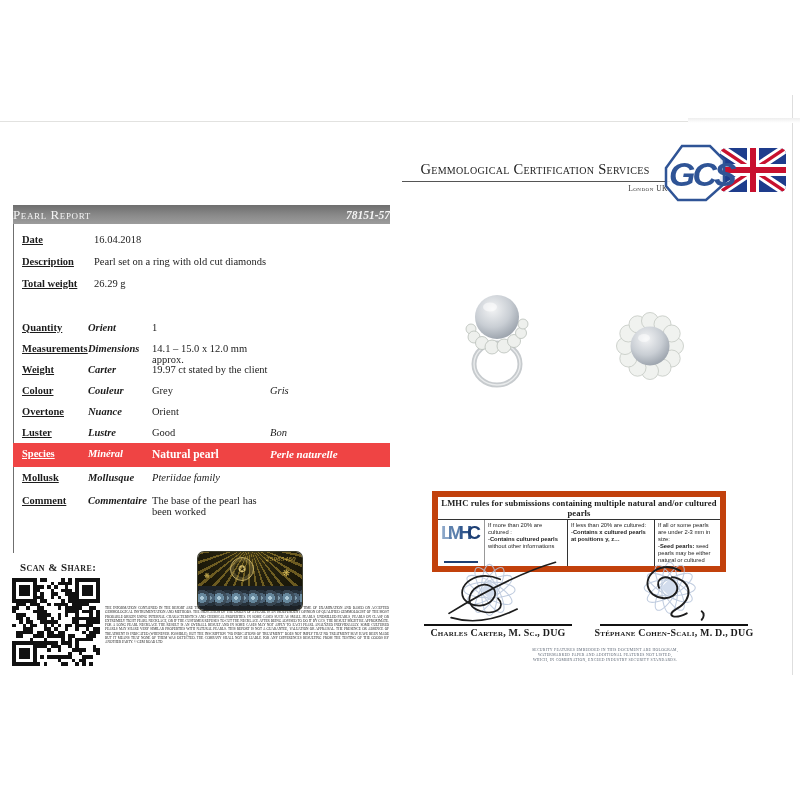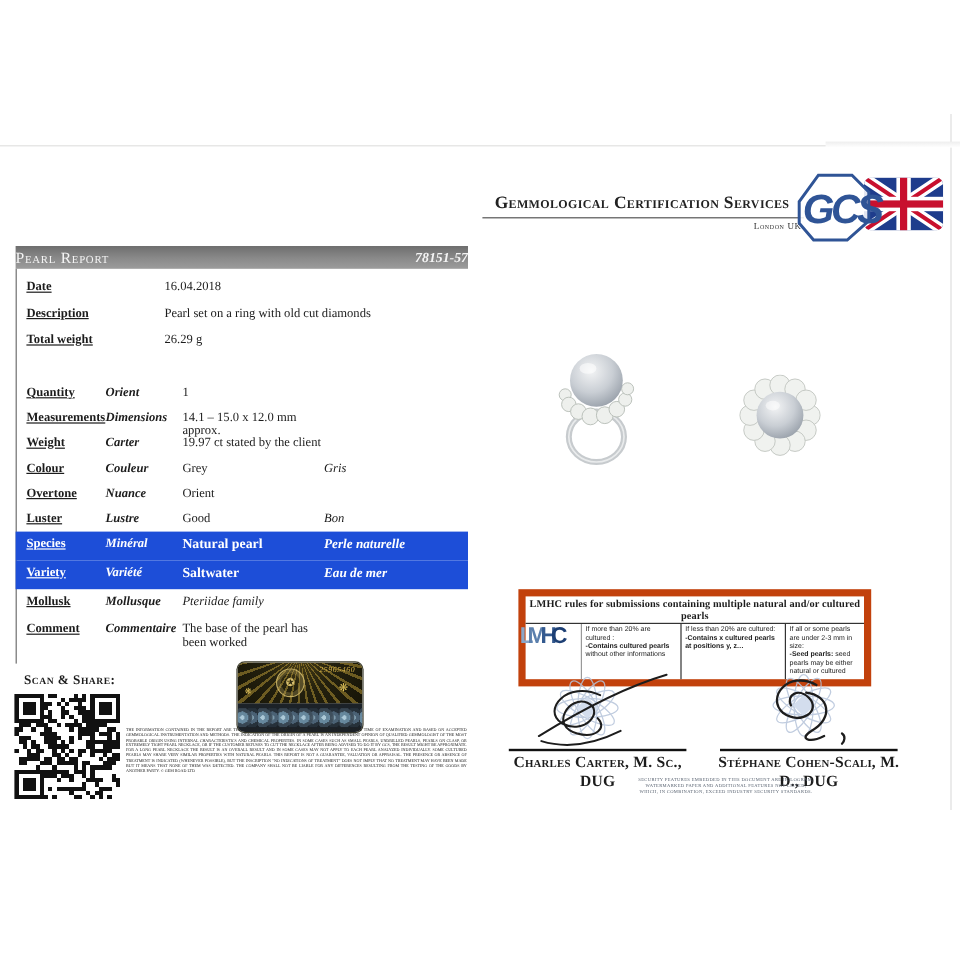--- a/index.html
+++ b/index.html
@@ -13,34 +13,34 @@
   
   .report-bar{position:absolute;left:13px;top:205px;width:377px;height:19px;
               background:linear-gradient(180deg,#6e6e6e 0%,#8a8a8a 55%,#9c9c9c 100%);
               color:#f4f4f4;display:flex;justify-content:space-between;align-items:center;
               padding:0 0;box-sizing:border-box;}
   .report-bar .ttl{font-variant:small-caps;font-size:13px;letter-spacing:.6px;}
   .report-bar .num{font-style:italic;font-weight:bold;font-size:11.5px;}
   .vrule{position:absolute;left:13px;top:224px;width:1px;height:329px;background:#6f6f6f;}
 
   .info-rows{position:absolute;left:13px;top:228px;width:377px;}
-  .info-row{display:flex;height:22px;align-items:center;padding-left:9px;gap:43px;}
+  .info-row{display:flex;height:22px;align-items:center;padding-left:9px;}
   .info-row .lbl{width:72px;font-weight:bold;text-decoration:underline;font-size:10.5px;}
   .info-row .val{font-size:10.5px;text-align:center;}
 
   .testing-title{position:absolute;left:173px;top:293px;width:190px;text-align:center;
                  font-variant:small-caps;font-weight:600;font-size:13px;letter-spacing:.4px;}
 
   .results{position:absolute;left:13px;top:317px;width:377px;}
   .r-row{display:grid;grid-template-columns:66px 64px 118px auto;box-sizing:border-box;
          padding:4.5px 0 0 9px;height:21px;font-size:10.5px;}
   .r-row .lbl{font-weight:bold;text-decoration:underline;}
   .r-row .fr{font-style:italic;font-weight:bold;}
   .r-row .frval{font-style:italic;}
-  .r-row.hl{height:24px;background:#1d4ed8;color:#fff;padding-top:5px;}
+  .r-row.hl{height:24px;background:#ef4444;color:#fff;padding-top:5px;}
   .r-row.hl .val{font-weight:bold;font-size:11.5px;}
   .r-row.hl .frval{font-weight:bold;font-size:11px;}
   .r-row.tall{height:23px;}
   .val-italic{font-style:italic;}
 
   .scan-share{position:absolute;left:20px;top:561px;font-variant:small-caps;font-weight:bold;
               font-size:11px;letter-spacing:.4px;}
   .qr{position:absolute;left:12px;top:576px;width:88px;height:92px;}
 
   .sticker{position:absolute;left:198px;top:552px;width:104px;height:58px;border-radius:6px;
@@ -59,53 +59,53 @@
   .sticker-bottom{height:24px;background:
       radial-gradient(circle at 4px 12px, rgba(180,210,225,.95) 0 2px, rgba(120,160,185,.8) 2px 5px, rgba(60,75,88,.85) 5px 8px, rgba(25,30,36,0) 8px) 0 0/17px 24px repeat-x,
       radial-gradient(circle at 4px 12px, rgba(150,185,205,.8) 0 2px, rgba(95,125,150,.7) 2px 5px, rgba(40,52,62,.8) 5px 8px, rgba(25,30,36,0) 8px) 8px 0/17px 24px repeat-x,
       #1c2228;}
 
   .disclaimer{position:absolute;left:105px;top:606px;width:284px;margin:0;
               font-size:3.4px;line-height:1.25;text-align:justify;color:#222;}
 
   
   .org-title{position:absolute;left:400px;top:161px;width:270px;text-align:center;
-             font-variant:small-caps;font-size:14.5px;letter-spacing:.3px;color:#222;font-weight:700;}
+             font-variant:small-caps;font-size:14.5px;letter-spacing:.3px;color:#222;font-weight:400;}
   .org-rule{position:absolute;left:402px;top:181px;width:268px;height:1px;background:#555;}
   .org-loc{position:absolute;left:560px;top:184px;width:108px;text-align:right;
            font-variant:small-caps;font-size:7.5px;letter-spacing:.5px;color:#333;}
   .gcs-logo{position:absolute;left:662px;top:140px;}
 
   .ring-side{position:absolute;left:460px;top:290px;}
   .ring-top{position:absolute;left:616px;top:312px;}
 
   .lmhc-box{position:absolute;left:432px;top:491px;width:294px;border:6px solid #c2410c;
             background:#fff;box-sizing:border-box;}
   .lmhc-title{font-size:8.6px;font-weight:bold;text-align:center;border-bottom:1px solid #333;
               padding:1px 2px;letter-spacing:.1px;}
   .lmhc-body{display:flex;min-height:40px;}
-  .lmhc-logo-cell{width:46px;border-right:1px solid #999;display:flex;flex-direction:row;
-                  justify-content:center;gap:16px;}
+  .lmhc-logo-cell{width:46px;border-right:1px solid #999;display:flex;flex-direction:column;
+                  align-items:center;justify-content:center;gap:16px;}
   .lmhc-letters{font-family:"Liberation Sans",sans-serif;font-weight:bold;font-size:19px;
                 letter-spacing:-5px;padding-right:5px;}
   .lmhc-letters .l1{color:#8aa6c8;}.lmhc-letters .l2{color:#5c80ad;}
   .lmhc-letters .l3{color:#33598f;}.lmhc-letters .l4{color:#1d3f74;}
   .lmhc-bar{width:34px;height:2px;background:#1d3f74;margin-top:1px;}
   .lmhc-col{flex:1;padding:2px 3px;font-family:"Liberation Sans",sans-serif;font-size:5.8px;
             line-height:1.2;border-right:1px solid #333;}
   .lmhc-col:last-child{border-right:none;}
   .lmhc-col b{font-weight:bold;}
 
   .sig-block{position:absolute;top:558px;width:150px;}
   .sig-left{left:424px;}
   .sig-right{left:600px;}
   .sig-art{position:absolute;left:8px;top:0;}
   .sig-line{position:absolute;left:0;top:66px;width:148px;height:1.5px;background:#111;}
   .sig-name{position:absolute;left:-10px;top:69px;width:168px;text-align:center;
-            font-variant:small-caps;font-weight:bold;font-size:13px;letter-spacing:.2px;}
+            font-variant:small-caps;font-weight:bold;font-size:10px;letter-spacing:.2px;}
 
   .security-note{position:absolute;left:505px;top:648px;width:200px;text-align:center;
                  font-size:3.8px;line-height:1.35;color:#5a6472;letter-spacing:.3px;}
 </style>
 </head>
 <body>
 
 <div class="canvas">
   <div class="edge-top"></div>
   <div class="edge-right"></div>
@@ -168,26 +168,20 @@
       <span class="lbl">Luster</span>
       <span class="fr">Lustre</span>
       <span class="val">Good</span>
       <span class="frval">Bon</span>
     </div>
     <div class="r-row hl">
       <span class="lbl">Species</span>
       <span class="fr">Minéral</span>
       <span class="val">Natural pearl</span>
       <span class="frval">Perle naturelle</span>
-    </div>
-    <div class="r-row hl">
-      <span class="lbl">Variety</span>
-      <span class="fr">Variété</span>
-      <span class="val">Saltwater</span>
-      <span class="frval">Eau de mer</span>
     </div>
     <div class="r-row tall">
       <span class="lbl">Mollusk</span>
       <span class="fr">Mollusque</span>
       <span class="val val-italic">Pteriidae family</span>
       <span class="frval"></span>
     </div>
     <div class="r-row tall">
       <span class="lbl">Comment</span>
       <span class="fr">Commentaire</span>

